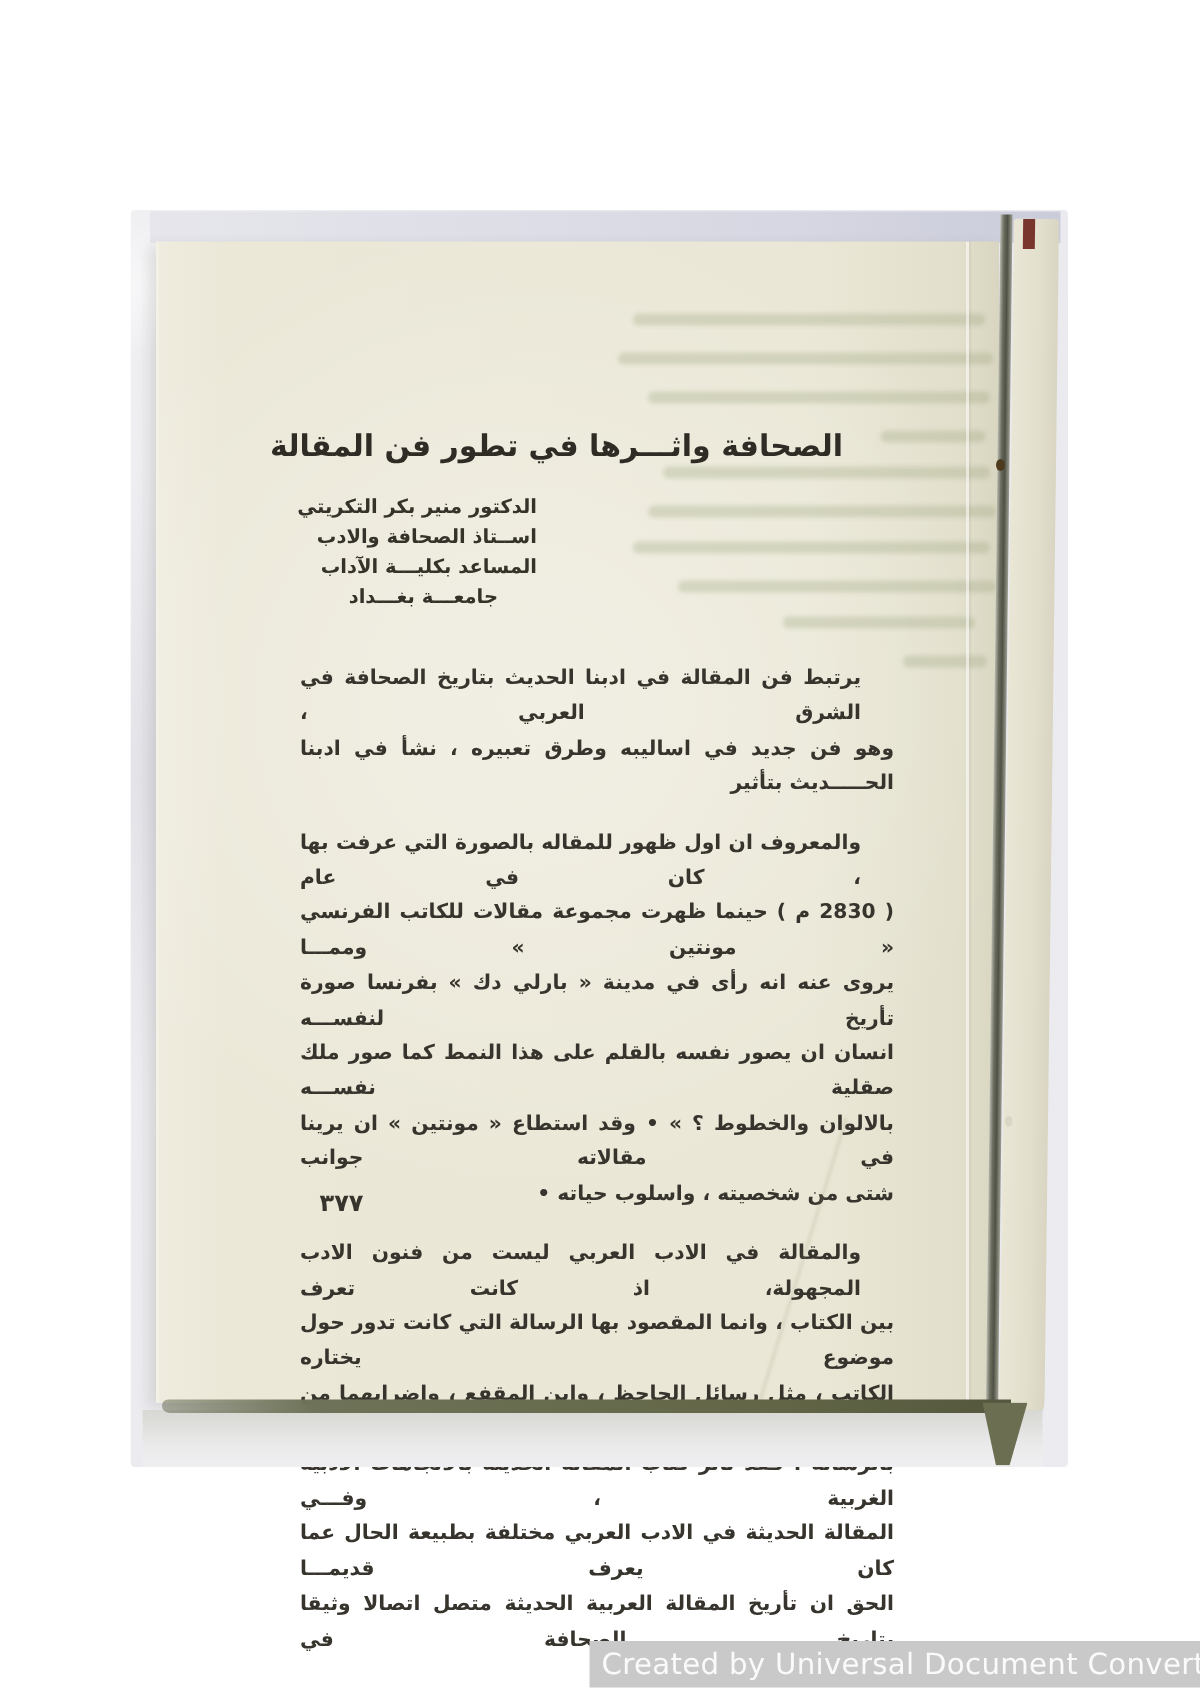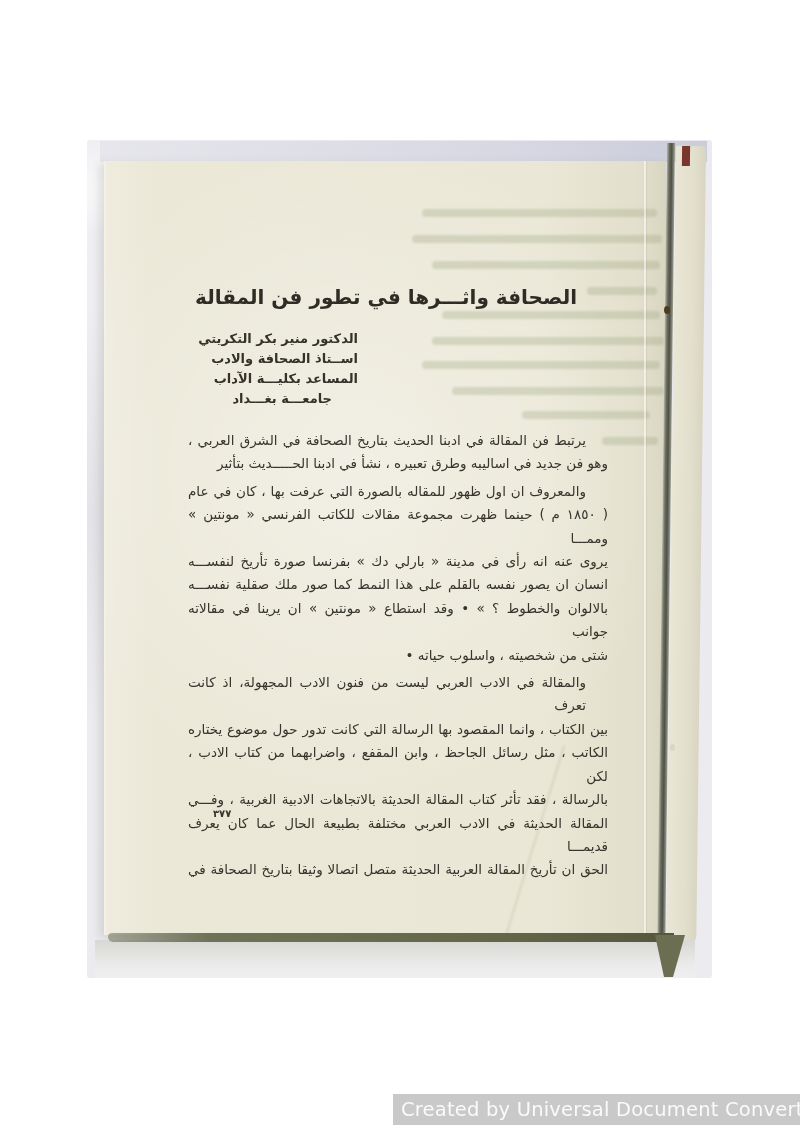--- a/index.html
+++ b/index.html
@@ -40,41 +40,41 @@
     position:absolute;left:428px;top:580px;width:2px;height:200px;
     transform:rotate(17deg);background:rgba(150,148,125,.22);filter:blur(1px);
   }
   
   .bleed div{
     position:absolute;height:8px;border-radius:4px;
     background:rgba(152,162,122,.30);filter:blur(1.3px);
   }
   
   .title{
-    position:absolute;top:122px;right:89px;margin:0;
+    position:absolute;top:122px;right:104px;margin:0;
     font-size:20px;line-height:28px;font-weight:bold;color:#2e2c25;
     letter-spacing:.5px;white-space:nowrap;
   }
   .authors{
     position:absolute;top:168px;right:308px;
     font-size:13px;line-height:20px;font-weight:bold;color:#343229;
     text-align:right;white-space:nowrap;margin-left:32px;
   }
   .authors .aline:last-child{padding-right:26px;}
   .bodytext{
     position:absolute;top:264px;right:54px;width:428px;
     font-size:13.5px;line-height:23.4px;color:#36342c;
   }
-  .para{margin:4px;}
+  .para{margin:16px;font-weight:bold;}
   .para .tline{text-align:justify;text-align-last:justify;}
   .para .tline:first-child{padding-right:22px;}
   .para.short-end .tline:last-child{text-align-last:right;}
   .pagenum{
-    position:absolute;left:107px;top:647px;
-    font-size:10px;font-weight:bold;color:#36342c;letter-spacing:2px;
+    position:absolute;left:107px;top:631px;
+    font-size:16px;font-weight:bold;color:#36342c;letter-spacing:2px;
   }
   
   .spine-line{
     position:absolute;left:667px;top:143px;width:8px;height:810px;
     background:linear-gradient(90deg,#b8bab0,#6b6d5e 30%,#4f5146 60%,#9c9e90);
     transform:rotate(.7deg);transform-origin:50% 0;
   }
   .right-strip{
     position:absolute;left:676px;top:146px;width:30px;height:806px;
     background:linear-gradient(90deg,#e9e6d5,#e2dfcd 60%,#d9d5c2);
@@ -145,21 +145,21 @@
     <div class="aline">جامعـــة بغـــداد</div>
   </div>
 
   <div class="bodytext">
     <div class="para short-end">
         <div class="tline">يرتبط فن المقالة في ادبنا الحديث بتاريخ الصحافة في الشرق العربي ،</div>
         <div class="tline">وهو فن جديد في اساليبه وطرق تعبيره ، نشأ في ادبنا الحـــــديث بتأثير</div>
       </div>
     <div class="para short-end">
         <div class="tline">والمعروف ان اول ظهور للمقاله بالصورة التي عرفت بها ، كان في عام</div>
-        <div class="tline">( ١٨٥٠ م ) حينما ظهرت مجموعة مقالات للكاتب الفرنسي « مونتين » وممـــا</div>
+        <div class="tline">( 2830 م ) حينما ظهرت مجموعة مقالات للكاتب الفرنسي « مونتين » وممـــا</div>
         <div class="tline">يروى عنه انه رأى في مدينة « بارلي دك » بفرنسا صورة تأريخ لنفســـه</div>
         <div class="tline">انسان ان يصور نفسه بالقلم على هذا النمط كما صور ملك صقلية نفســـه</div>
         <div class="tline">بالالوان والخطوط ؟ » • وقد استطاع « مونتين » ان يرينا في مقالاته جوانب</div>
         <div class="tline">شتى من شخصيته ، واسلوب حياته •</div>
       </div>
     <div class="para">
         <div class="tline">والمقالة في الادب العربي ليست من فنون الادب المجهولة، اذ كانت تعرف</div>
         <div class="tline">بين الكتاب ، وانما المقصود بها الرسالة التي كانت تدور حول موضوع يختاره</div>
         <div class="tline">الكاتب ، مثل رسائل الجاحظ ، وابن المقفع ، واضرابهما من كتاب الادب ، لكن</div>
         <div class="tline">بالرسالة ، فقد تأثر كتاب المقالة الحديثة بالاتجاهات الادبية الغربية ، وفـــي</div>

